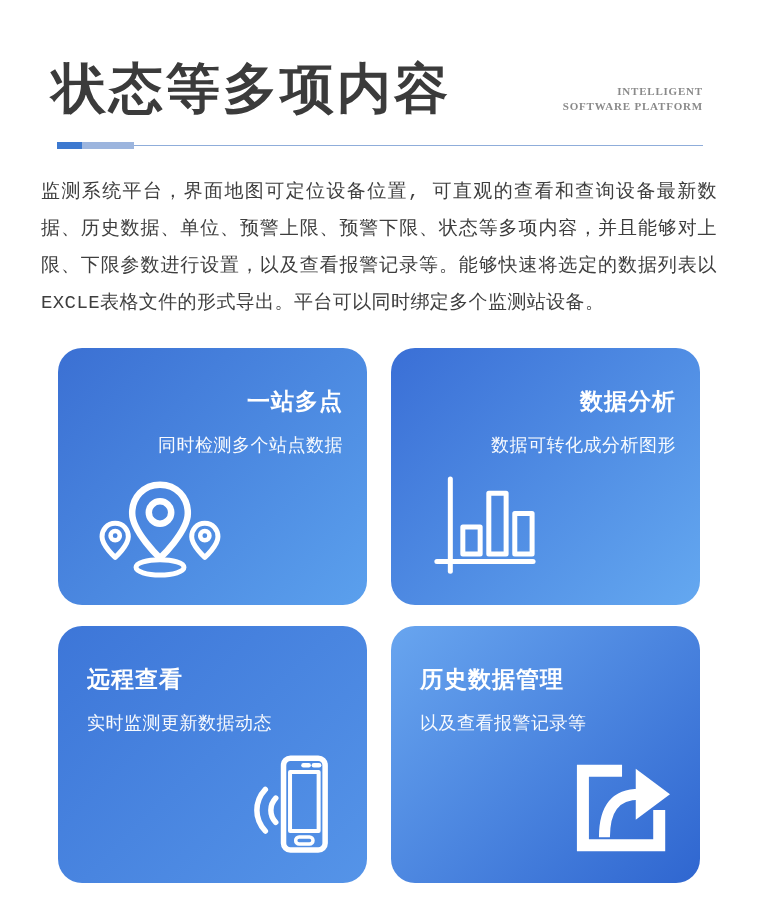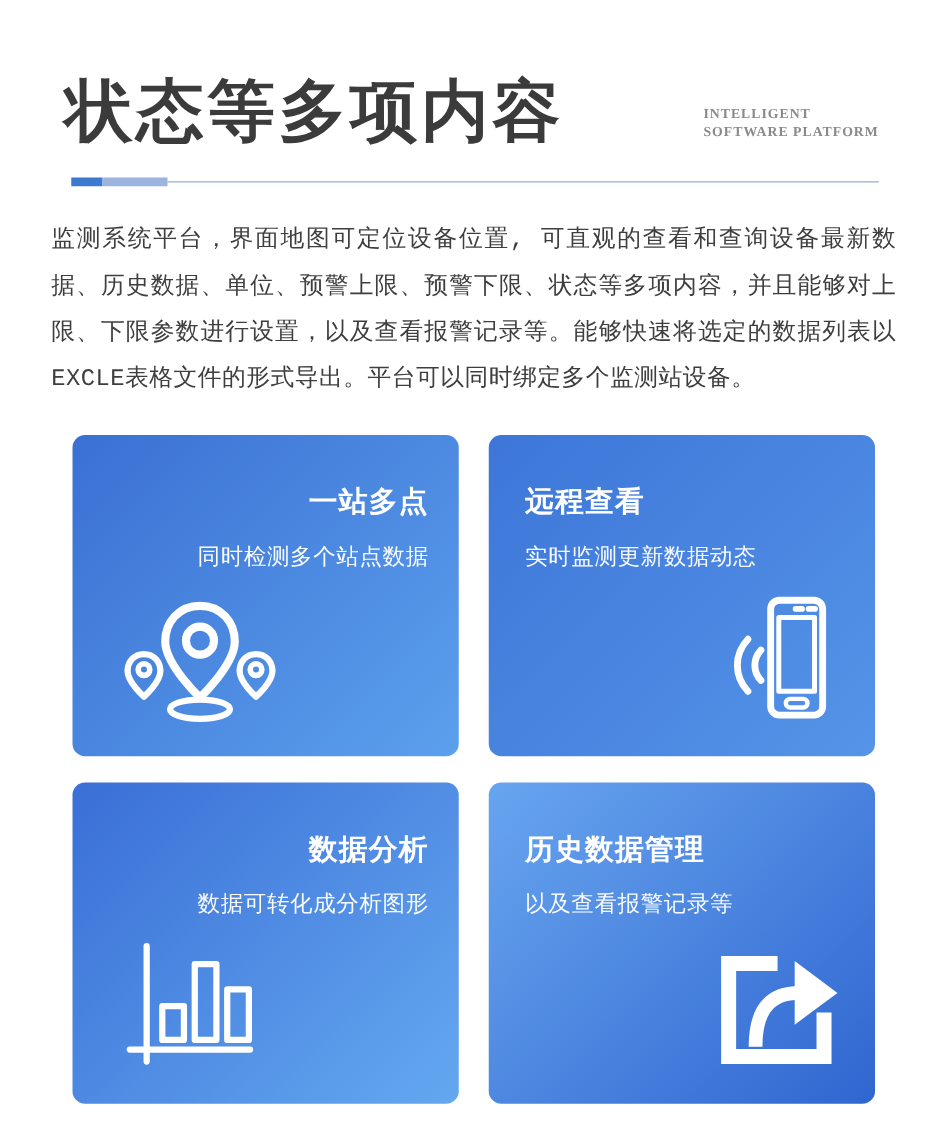--- a/index.html
+++ b/index.html
@@ -13,21 +13,21 @@
   
   .header {
     margin: 58px 57px 0 52px;
     display: flex; justify-content: space-between; align-items: flex-end;
   }
   .page-title {
     font-size: 54px; font-weight: 700; color: #3b3b3b;
     letter-spacing: 3px; line-height: 1.15;
   }
   .page-subtitle {
-    color: #8a8a8a; font-weight: 700;
+    text-align: right; color: #8a8a8a; font-weight: 700;
     font-size: 11px; line-height: 15px; letter-spacing: 0.8px;
     margin-bottom: 6px; white-space: nowrap;
   }
 
   
   .divider {
     margin: 22px 57px 0 57px; height: 7px;
     display: flex; align-items: center;
   }
   .divider .seg-dark  { width: 25px; height: 7px; background: #3c79d0; }
@@ -43,21 +43,21 @@
 
   
   .cards {
     margin: 26px 0 0 58px;
     display: grid;
     grid-template-columns: 309px 309px;
     grid-auto-rows: 257px;
     column-gap: 24px; row-gap: 21px;
   }
   .card {
-    border-radius: 10px; position: relative; overflow: hidden;
+    border-radius: 24px; position: relative; overflow: hidden;
     color: #ffffff; padding-top: 40px;
   }
   .card.align-right { text-align: right; padding-right: 24px; padding-left: 20px; }
   .card.align-left  { text-align: left;  padding-left: 29px;  padding-right: 20px; }
   .card-title {
     font-size: 23px; font-weight: 700; letter-spacing: 1px; line-height: 1.2;
   }
   .card-desc {
     margin-top: 17px; font-size: 18px; letter-spacing: 0.5px;
     color: rgba(255,255,255,0.96);
@@ -98,43 +98,43 @@
       <ellipse cx="88" cy="113" rx="31" ry="10" stroke-width="5"></ellipse>
       <path d="M30 56 C19.5 56 13 64 13 73.5 C13 85 30 100 30 100 C30 100 47 85 47 73.5 C47 64 40.5 56 30 56 Z" stroke-width="5"></path>
       <circle cx="30" cy="72" r="6" stroke-width="4.5"></circle>
       <path d="M146 56 C135.5 56 129 64 129 73.5 C129 85 146 100 146 100 C146 100 163 85 163 73.5 C163 64 156.5 56 146 56 Z" stroke-width="5"></path>
       <circle cx="146" cy="72" r="6" stroke-width="4.5"></circle>
       <path d="M88 6 C66.5 6 52 22.5 52 43 C52 67 88 101 88 101 C88 101 124 67 124 43 C124 22.5 109.5 6 88 6 Z" stroke-width="6.5"></path>
       <circle cx="88" cy="42" r="14.5" stroke-width="6.5"></circle>
     </svg>
   </section>
 
+  <section class="card align-right" style="background: linear-gradient(135deg, rgb(58, 111, 214), rgb(100, 168, 240));">
+    <h2 class="card-title">数据分析</h2>
+    <p class="card-desc">数据可转化成分析图形</p>
+    <svg class="icon icon-bars" viewBox="0 0 110 105" fill="none" stroke="#ffffff" stroke-linecap="round">
+      <path d="M20 3 V99" stroke-width="5"></path>
+      <path d="M6 89 H106" stroke-width="5"></path>
+      <rect x="33" y="53" width="18" height="28" stroke-width="5" stroke-linejoin="round"></rect>
+      <rect x="60" y="18" width="18" height="63" stroke-width="5" stroke-linejoin="round"></rect>
+      <rect x="87" y="39" width="18" height="42" stroke-width="5" stroke-linejoin="round"></rect>
+    </svg>
+  </section>
+
   <section class="card align-left" style="background: linear-gradient(135deg, rgb(61, 118, 216), rgb(85, 148, 232));">
     <h2 class="card-title">远程查看</h2>
     <p class="card-desc">实时监测更新数据动态</p>
     <svg class="icon icon-phone" viewBox="0 0 100 120" fill="none" stroke="#ffffff" stroke-linecap="round" stroke-linejoin="round">
       <path d="M25 42 C12 56 12 76 25 90" stroke-width="5.5"></path>
       <path d="M37 52 C29.5 60 29.5 72 37 80" stroke-width="5.5"></path>
       <rect x="46" y="6" width="48" height="106" rx="8" stroke-width="5.5"></rect>
       <rect x="53.5" y="22" width="33" height="68" stroke-width="4"></rect>
       <path d="M69 14 h6" stroke-width="4.5"></path>
       <path d="M81 14 h6" stroke-width="4.5"></path>
       <rect x="60" y="97" width="20" height="8" rx="4" stroke-width="3.5"></rect>
-    </svg>
-  </section>
-
-  <section class="card align-right" style="background: linear-gradient(135deg, rgb(58, 111, 214), rgb(100, 168, 240));">
-    <h2 class="card-title">数据分析</h2>
-    <p class="card-desc">数据可转化成分析图形</p>
-    <svg class="icon icon-bars" viewBox="0 0 110 105" fill="none" stroke="#ffffff" stroke-linecap="round">
-      <path d="M20 3 V99" stroke-width="5"></path>
-      <path d="M6 89 H106" stroke-width="5"></path>
-      <rect x="33" y="53" width="18" height="28" stroke-width="5" stroke-linejoin="round"></rect>
-      <rect x="60" y="18" width="18" height="63" stroke-width="5" stroke-linejoin="round"></rect>
-      <rect x="87" y="39" width="18" height="42" stroke-width="5" stroke-linejoin="round"></rect>
     </svg>
   </section>
 
   <section class="card align-left" style="background: linear-gradient(135deg, rgb(104, 165, 239), rgb(47, 102, 208));">
     <h2 class="card-title">历史数据管理</h2>
     <p class="card-desc">以及查看报警记录等</p>
     <svg class="icon icon-export" viewBox="0 0 100 92">
       <path d="M48 8 L8 8 L8 84 L86 84 L86 48" fill="none" stroke="#ffffff" stroke-width="12"></path>
       <path d="M30 76 C30 48 40 32 66 32" fill="none" stroke="#ffffff" stroke-width="11"></path>
       <polygon points="62,6 97,32 62,58" fill="#ffffff"></polygon>

